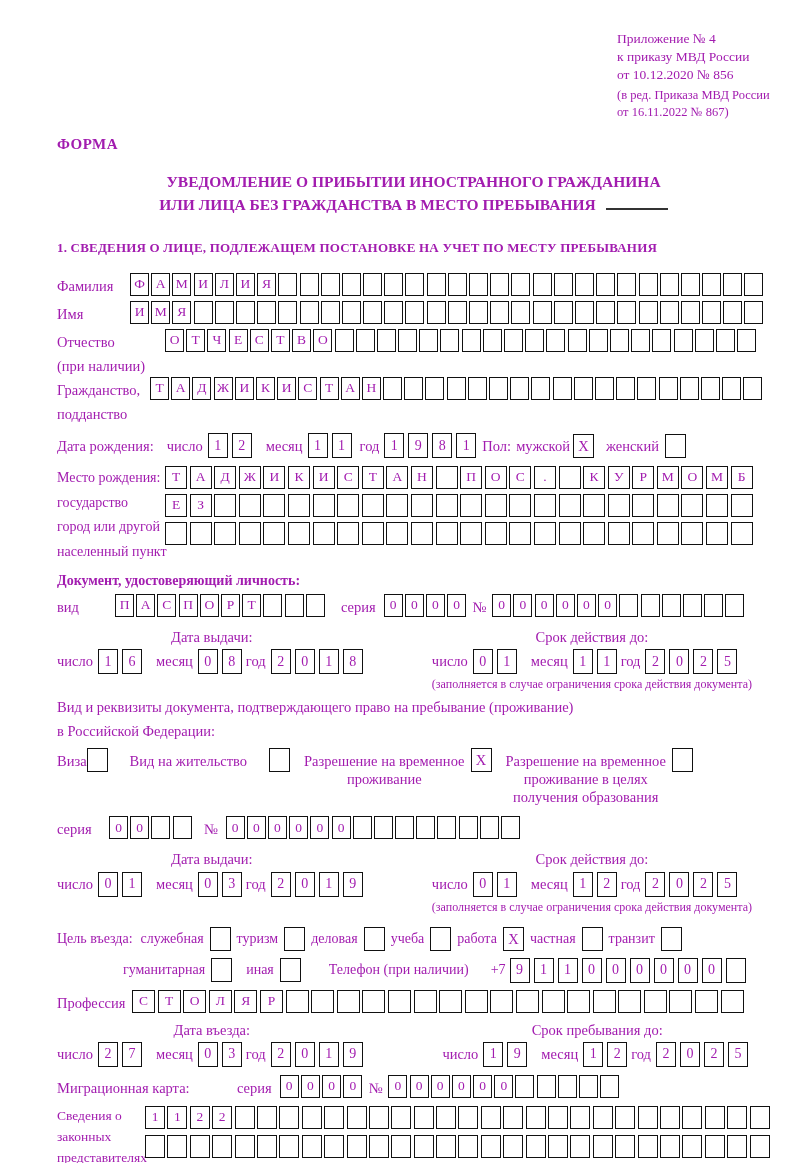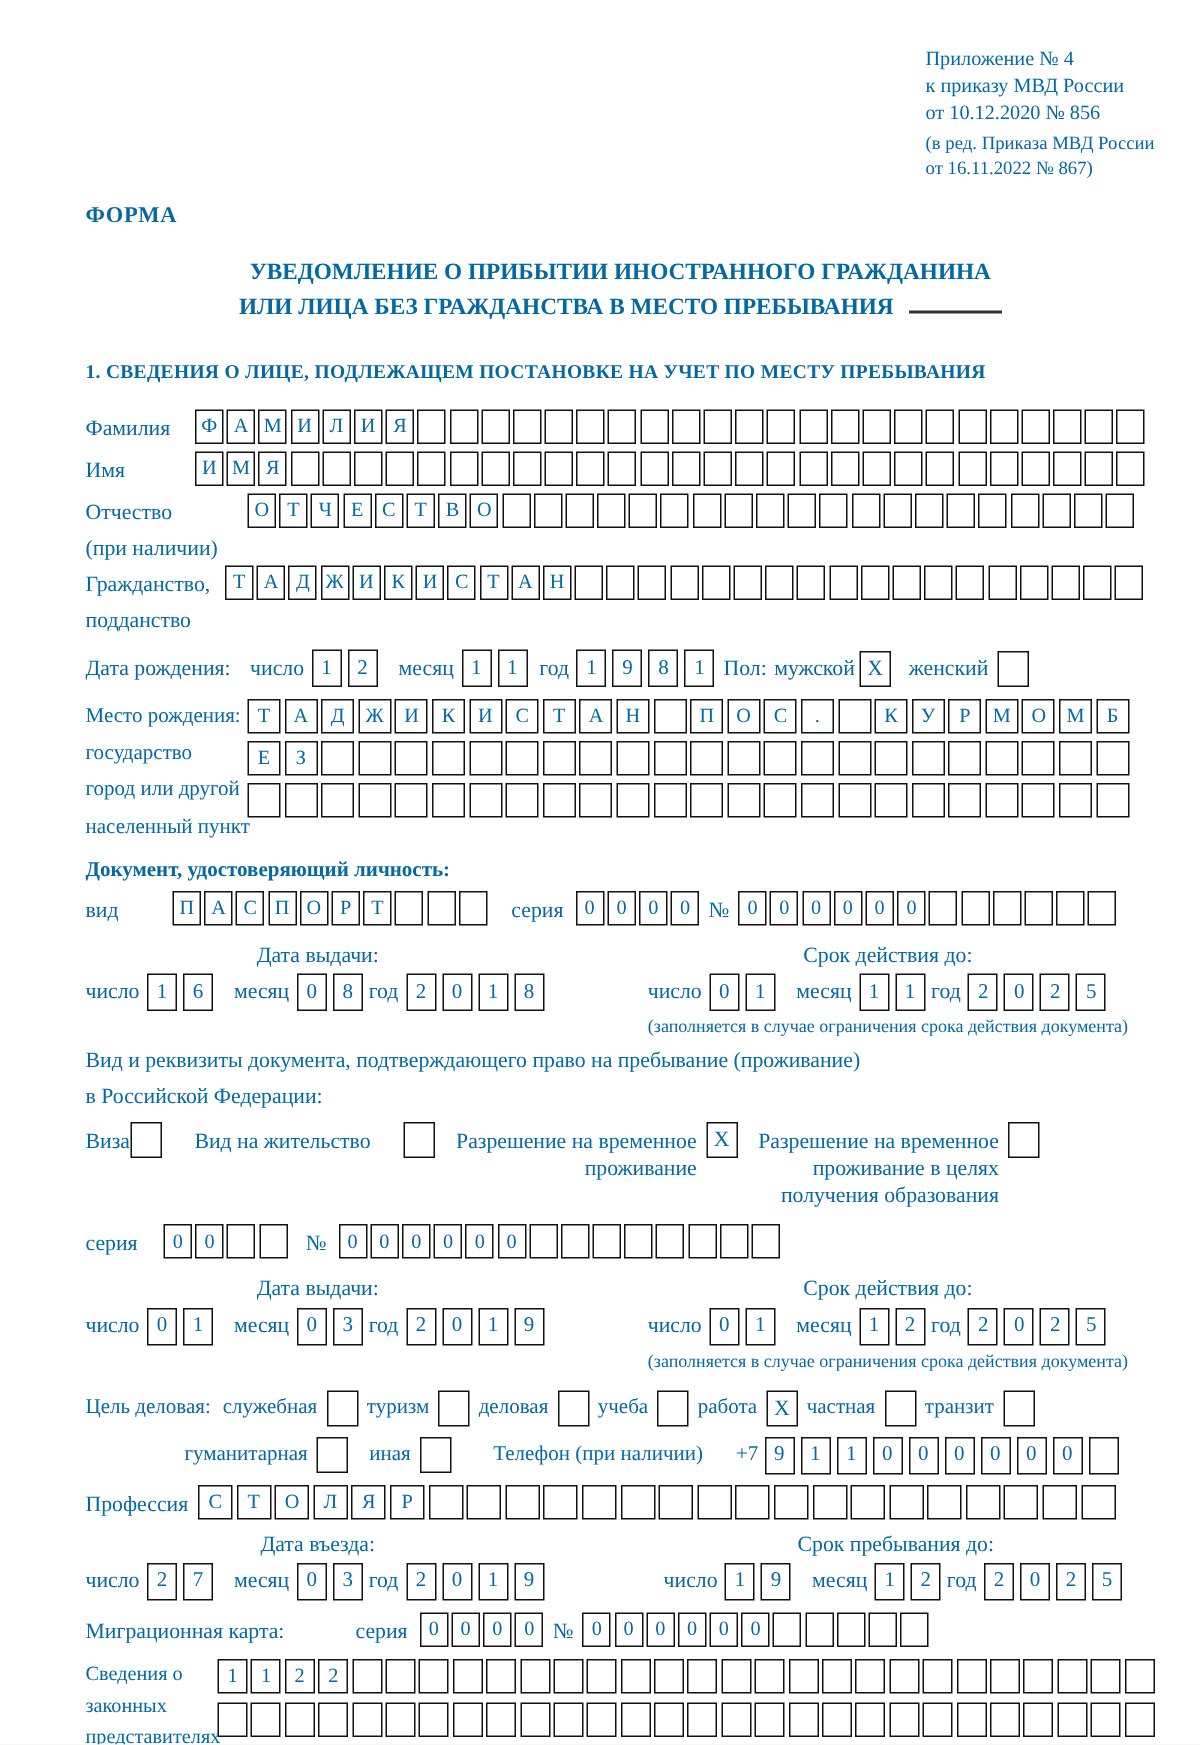--- a/index.html
+++ b/index.html
@@ -1,19 +1,19 @@
 <!DOCTYPE html>
 <html><head>
 <meta charset="utf-8">
 <style>
   * { box-sizing: border-box; margin: 0; padding: 0; }
   body { background: #e8e8e8; font-family: "Liberation Serif", "DejaVu Serif", serif; }
   .page {
     width: 800px; height: 1163px; margin: 0 auto; background: #ffffff;
-    color: #0369a1; padding: 30px 30px 20px 57px; overflow: hidden;
+    color: #a21caf; padding: 30px 30px 20px 57px; overflow: hidden;
     font-size: 14.5px; line-height: 1.25;
   }
   
   .hdr-block { width: 200px; margin-left: 560px; }
   .hdr-block .l { font-size: 13.5px; line-height: 1.32; white-space: nowrap; }
   .hdr-block .l2 { font-size: 12.5px; line-height: 1.35; white-space: nowrap; }
   .hdr-gap { height: 4px; }
   .forma { font-weight: bold; font-size: 15px; margin: 14px 38px 0 0; letter-spacing: .5px; }
   
   .title { text-align: center; font-weight: bold; font-size: 15.5px; margin-top: 16px; line-height: 1.5; }
@@ -41,21 +41,21 @@
   .date-line { display: flex; align-items: center; }
   .date-line .t { padding: 0 5px 0 0; }
   .date-line .t.mid { padding: 0 5px 0 10px; }
   .date-note { font-size: 12px; white-space: nowrap; text-align: right; margin-top: 3px; align-self: flex-end; }
   
   .doc-heading { text-align: left; font-weight: bold; font-size: 14px; margin-top: 8px; }
   
   .opt-row { display: flex; align-items: flex-start; margin-top: 8px; }
   .opt { display: flex; align-items: flex-start; }
   .opt .olbl { padding-top: 4px; }
-  .opt-col { display: flex; flex-direction: column; text-align: right; }
+  .opt-col { display: flex; flex-direction: column; text-align: center; }
   .gap6 { width: 6px; } .gap14 { width: 14px; } .gap22 { width: 22px; }
   
   .purpose { display: flex; align-items: center; margin-top: 12px; font-size: 14px; }
   .purpose .t { padding: 0 4px; white-space: nowrap; }
   .purpose .cbox { margin: 0 2px; }
   .reps { display: flex; align-items: flex-start; margin-top: 8px; }
   .reps-lbls { width: 88px; font-size: 13.5px; line-height: 1.55; flex: 0 0 auto; }
   .reps-rows .cells { margin-bottom: 6px; }
   .reps-rows .cell { width: 20px; margin-right: 2.4px; }
 </style>
@@ -534,21 +534,21 @@
             <span class="cell">0</span>
             <span class="cell">2</span>
             <span class="cell">5</span>
           </span>
       </div>
       <div class="date-note">(заполняется в случае ограничения срока действия документа)</div>
     </div>
   </div>
 
   <div class="purpose">
-    <span class="t" style="padding-left:0;">Цель деловая:</span>
+    <span class="t" style="padding-left:0;">Цель въезда:</span>
     <span class="t">служебная</span>
     <span class="cbox"></span>
     <span class="t">туризм</span>
     <span class="cbox"></span>
     <span class="t">деловая</span>
     <span class="cbox"></span>
     <span class="t">учеба</span>
     <span class="cbox"></span>
     <span class="t">работа</span>
     <span class="cbox">X</span>

